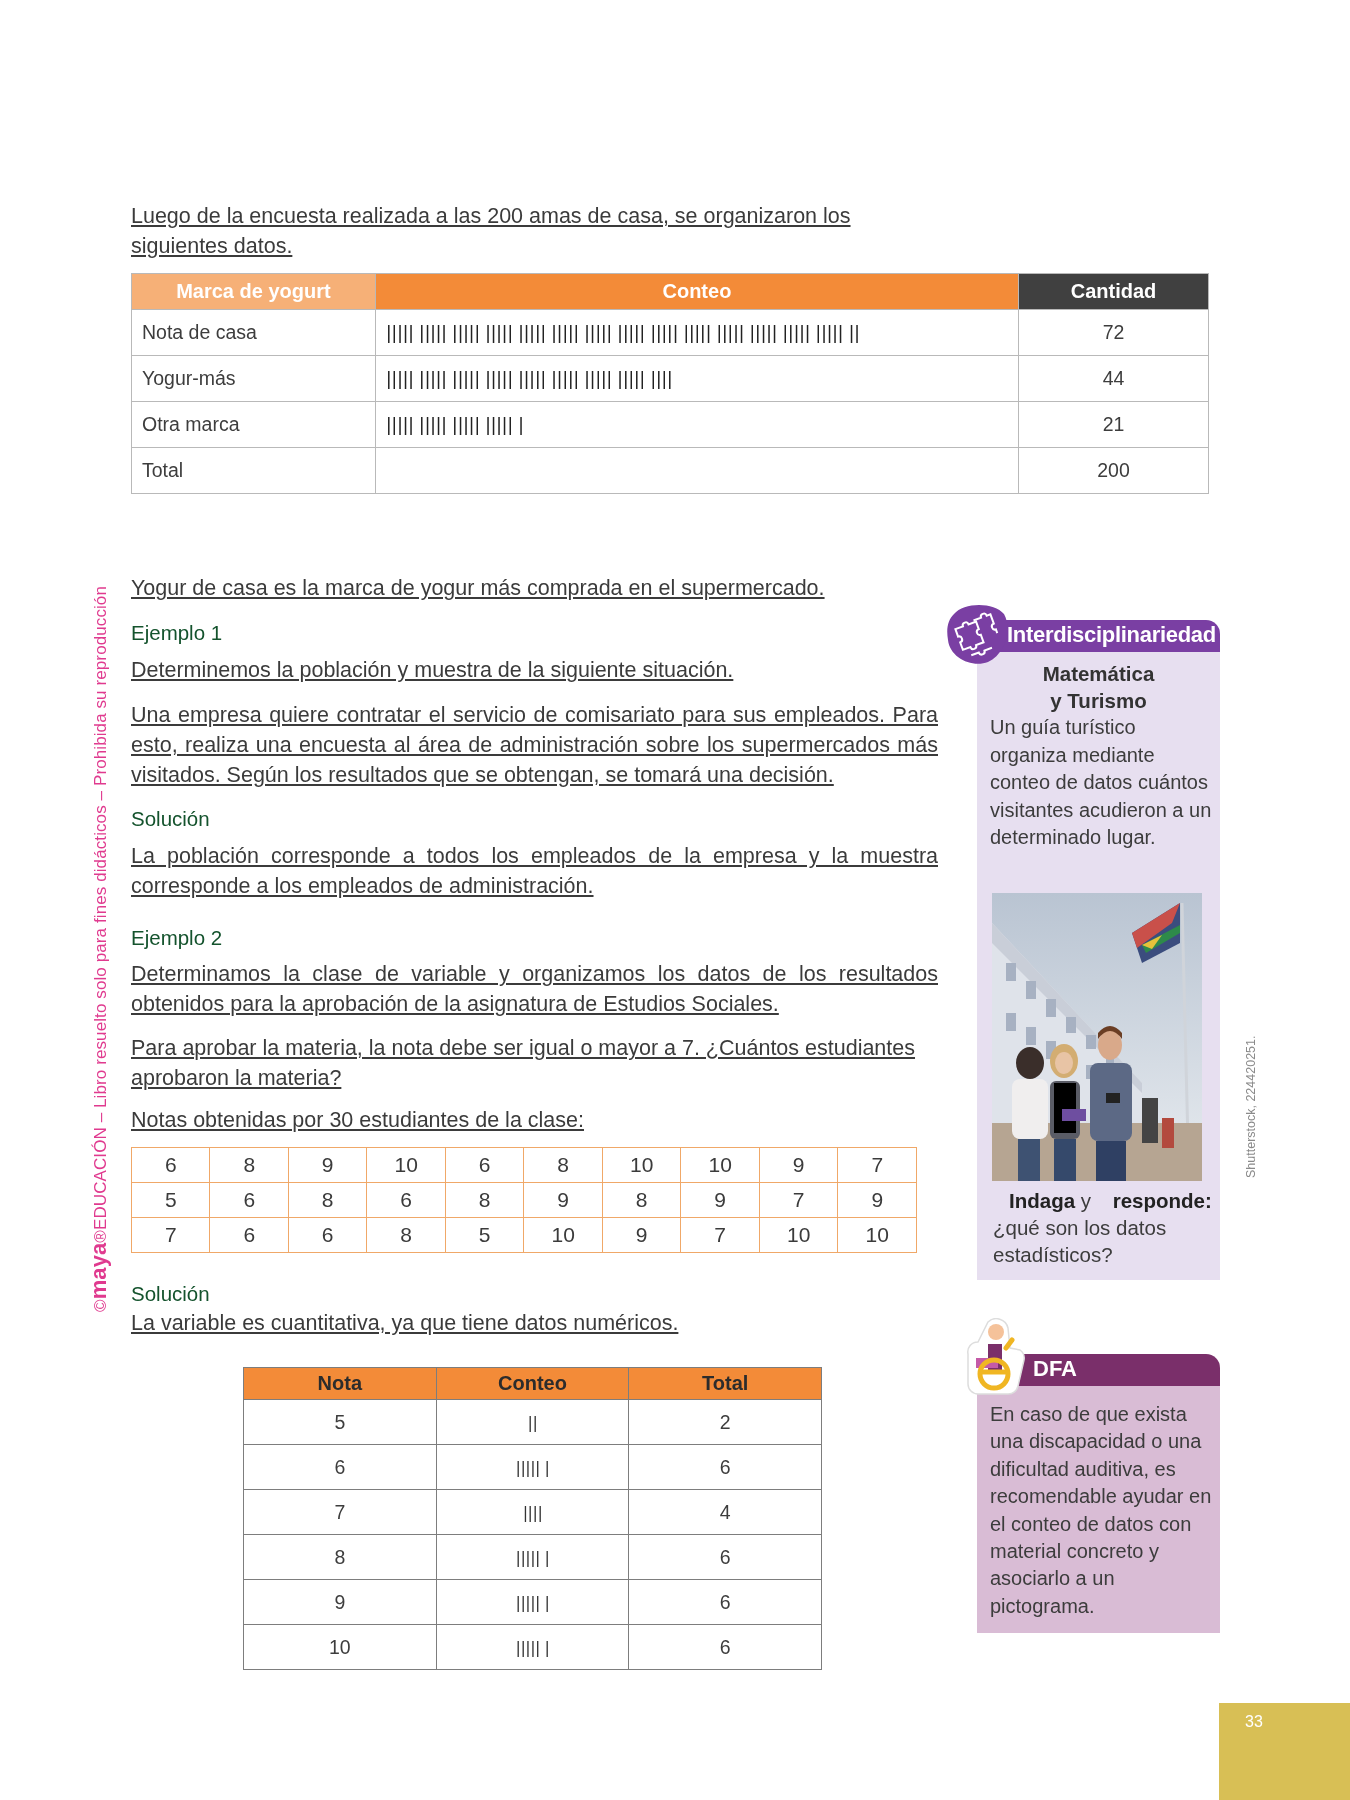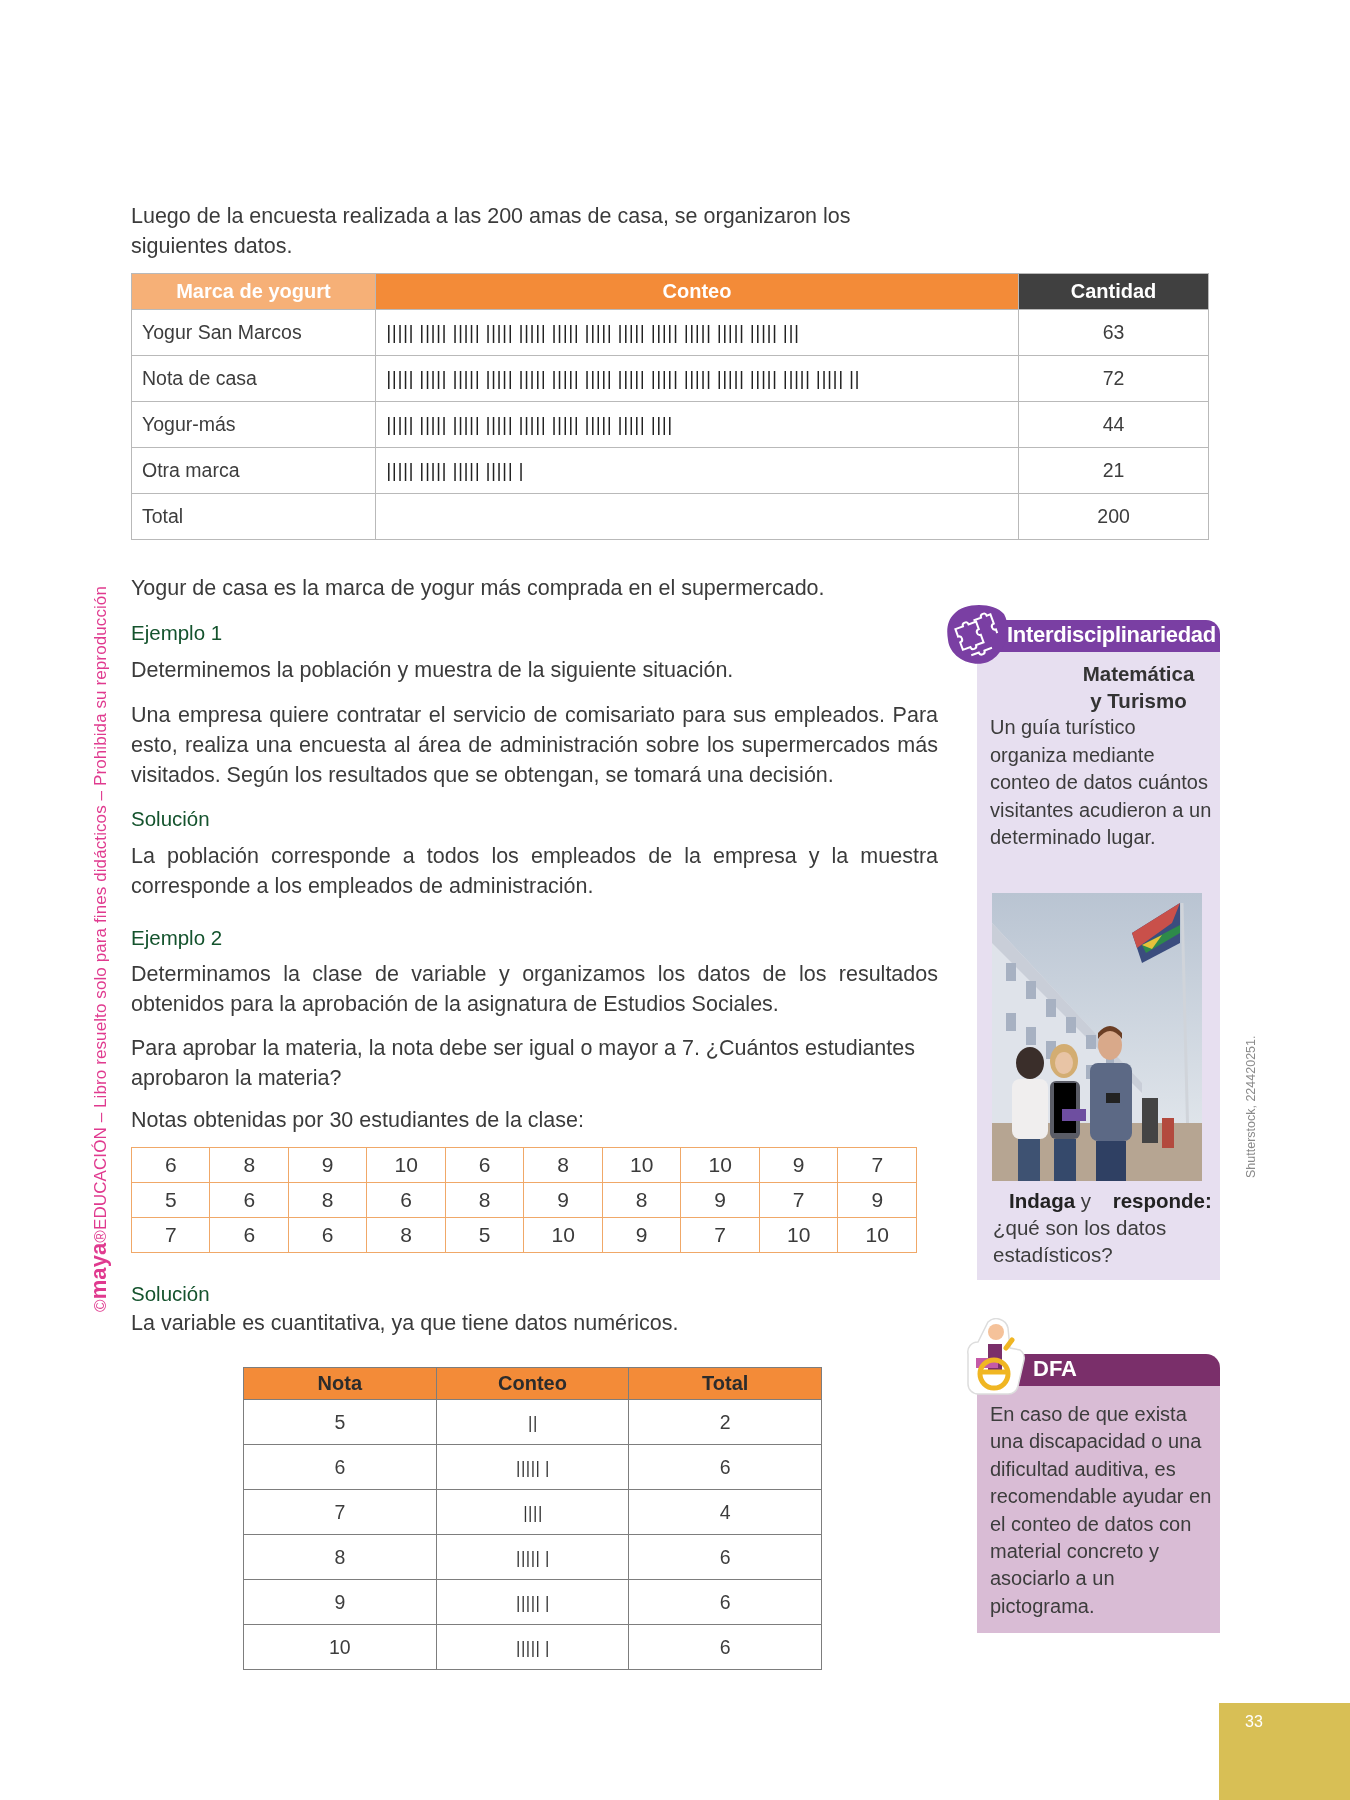--- a/index.html
+++ b/index.html
@@ -6,21 +6,21 @@
   html, body { width: 1350px; height: 1800px; background: #ffffff; overflow: hidden; }
   body { position: relative; font-family: "Liberation Sans", "DejaVu Sans", sans-serif; color: #3a3a3a; }
 
   .vert-credit {
     position: absolute; left: 86px; top: 1312px;
     transform: rotate(-90deg); transform-origin: 0 0;
     white-space: nowrap; font-size: 17px; color: #e03a8f; letter-spacing: 0.1px;
   }
   .vert-credit .brand { font-weight: bold; font-size: 22px; }
 
-  .p { position: absolute; left: 131px; width: 807px; font-size: 21.5px; line-height: 30px; color: #3b3b3b; }
+  .p { position: absolute; left: 131px; width: 807px; font-size: 21.5px; line-height: 30px; color: #3b3b3b; text-decoration: underline; }
   .p.just { text-align: justify; text-align-last: left; }
   .h-blue { position: absolute; left: 131px; font-size: 20.5px; color: #14532d; }
 
   
   table { border-collapse: collapse; position: absolute; }
   .t1 { left: 131px; top: 273px; width: 1078px; }
   .t1 th { height: 36px; color: #ffffff; font-weight: bold; font-size: 20px; text-align: center; border: 1.5px solid #b9b9b9; }
   .t1 th.c1 { background: #f6b077; width: 244px; }
   .t1 th.c2 { background: #f38b38; width: 644px; }
   .t1 th.c3 { background: #404040; width: 190px; }
@@ -37,21 +37,21 @@
   .freq { left: 243px; top: 1367px; width: 579px; }
   .freq th { background: #f38b38; height: 32px; font-weight: bold; font-size: 20px; color: #2c2c2c; border: 1.5px solid #7d7d7d; text-align: center; width: 193px; }
   .freq td { height: 45px; border: 1.5px solid #7d7d7d; text-align: center; font-size: 19.5px; color: #3d3d3d; }
   .freq td.tally { font-family: "DejaVu Sans", sans-serif; font-size: 16px; letter-spacing: -0.5px; color: #333; }
 
   
   .inter-box { position: absolute; left: 977px; top: 652px; width: 243px; height: 628px; background: #e7dff0; }
   .inter-tab { position: absolute; left: 995px; top: 620px; width: 225px; height: 32px; background: #7a3fa3; border-radius: 0 14px 0 0; }
   .inter-tab-label { position: absolute; left: 1007px; top: 622px; font-size: 22px; font-weight: bold; color: #ffffff; letter-spacing: -0.3px; }
   .inter-icon { position: absolute; left: 944px; top: 600px; width: 66px; height: 66px; }
-  .inter-title { position: absolute; left: 977px; top: 660px; width: 243px; text-align: center; font-weight: bold; font-size: 20.5px; color: #333; line-height: 27px; margin-left: 40px; }
+  .inter-title { position: absolute; left: 977px; top: 660px; width: 243px; text-align: center; font-weight: bold; font-size: 20.5px; color: #333; line-height: 27px; }
   .inter-text { position: absolute; left: 990px; top: 714px; width: 225px; font-size: 20px; line-height: 27.5px; color: #3c3c3c; }
   .photo { position: absolute; left: 992px; top: 893px; width: 210px; height: 288px; overflow: hidden; }
   .indaga { position: absolute; left: 993px; top: 1187px; width: 220px; font-size: 20.5px; line-height: 27px; color: #3c3c3c; }
   .indaga b { color: #222; font-weight: bold; margin-left: 16px; }
   .credit-photo { position: absolute; left: 1244px; top: 1178px; transform: rotate(-90deg); transform-origin: 0 0; font-size: 12.5px; color: #8a8a8a; white-space: nowrap; }
 
   
   .dfa-box { position: absolute; left: 977px; top: 1386px; width: 243px; height: 247px; background: #d9bcd5; }
   .dfa-tab { position: absolute; left: 1003px; top: 1354px; width: 217px; height: 32px; background: #7a2f6a; border-radius: 0 14px 0 0; }
   .dfa-label { position: absolute; left: 1033px; top: 1356px; font-size: 22px; font-weight: bold; color: #ffffff; }
@@ -72,25 +72,20 @@
 
 <table class="t1">
   <thead>
     <tr>
       <th class="c1">Marca de yogurt</th>
       <th class="c2">Conteo</th>
       <th class="c3">Cantidad</th>
     </tr>
   </thead>
   <tbody>
-    <tr>
-      <td class="name">Yogur San Marcos</td>
-      <td class="tally">||||| ||||| ||||| ||||| ||||| ||||| ||||| ||||| ||||| ||||| ||||| ||||| |||</td>
-      <td class="qty">63</td>
-    </tr>
     <tr>
       <td class="name">Nota de casa</td>
       <td class="tally">||||| ||||| ||||| ||||| ||||| ||||| ||||| ||||| ||||| ||||| ||||| ||||| ||||| ||||| ||</td>
       <td class="qty">72</td>
     </tr>
     <tr>
       <td class="name">Yogur-más</td>
       <td class="tally">||||| ||||| ||||| ||||| ||||| ||||| ||||| ||||| ||||</td>
       <td class="qty">44</td>
     </tr>

